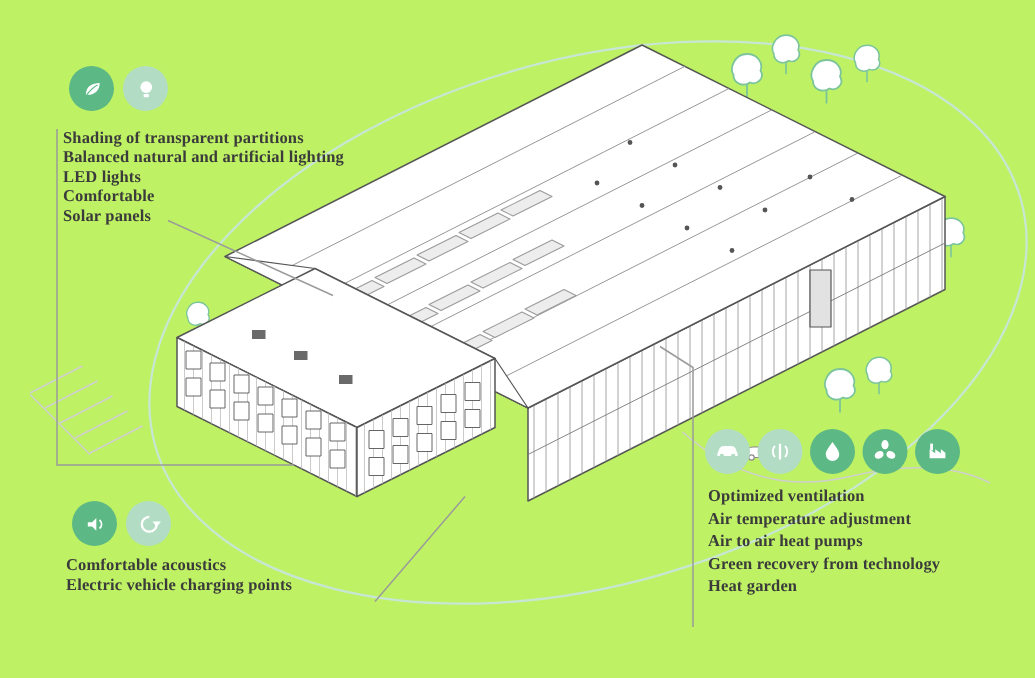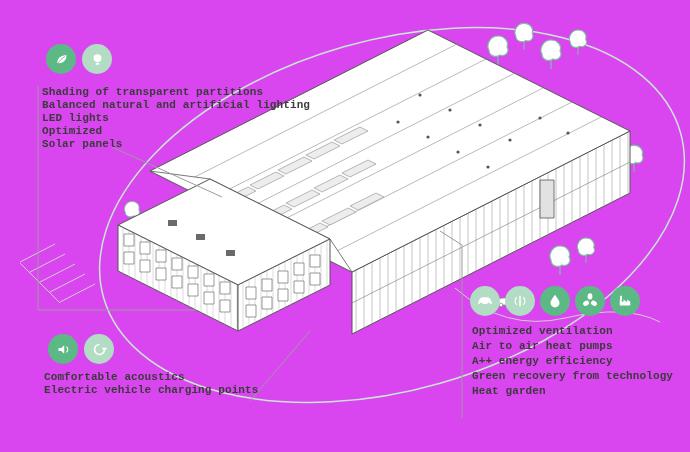--- a/index.html
+++ b/index.html
@@ -1,18 +1,18 @@
 <!DOCTYPE html>
 <html><head>
 <meta charset="utf-8">
 <style>
   html,body{margin:0;padding:0;background:#fff;}
   .canvas{
-    position:relative;width:690px;height:452px;background:#d946ef;overflow:hidden;
-    font-family:Liberation Mono, monospace;
+    position:relative;width:690px;height:452px;background:#bef264;overflow:hidden;
+    font-family:Liberation Serif, serif;
   }
   .illus{position:absolute;left:0;top:0;}
   .feature-list{position:absolute;font-weight:bold;font-size:11px;line-height:13px;color:#3b3b3b;letter-spacing:0.1px;white-space:nowrap;}
   .feature-list.tall{line-height:15px;}
   .icon-row{position:absolute;display:flex;gap:6px;}
   .icon-row.tight{gap:5px;}
   .ic{width:30px;height:30px;border-radius:50%;display:flex;align-items:center;justify-content:center;}
   .ic svg{display:block;}
   .ic.dark{background:#5cb985;}
   .ic.light{background:#b2dcc4;}
@@ -182,21 +182,21 @@
         <circle cx="12" cy="10" r="5.5" fill="#ffffff"></circle>
         <rect x="9.5" y="16.5" width="5" height="3" rx="1" fill="#ffffff"></rect>
       </svg>
     </div>
   </div>
 
   <div class="feature-list" style="left:42px;top:86px">
     <div>Shading of transparent partitions</div>
     <div>Balanced natural and artificial lighting</div>
     <div>LED lights</div>
-    <div>Optimized</div>
+    <div>Comfortable</div>
     <div>Solar panels</div>
   </div>
 
   <div class="icon-row" style="left:48px;top:334px">
     <div class="ic dark">
       <svg width="17" height="17" viewBox="0 0 24 24">
         <polygon points="5,10 9,10 13,6 13,18 9,14 5,14" fill="#ffffff"></polygon>
         <path d="M16,8 a5,5 0 0 1 0,8" stroke="#ffffff" stroke-width="1.6" fill="none"></path>
       </svg>
     </div>
@@ -244,19 +244,19 @@
     <div class="ic dark">
       <svg width="18" height="18" viewBox="0 0 24 24">
         <rect x="5.5" y="5" width="2.5" height="6" fill="#ffffff"></rect>
         <path d="M5,18 L5,10 L10,13.5 L10,10 L15,13.5 L15,10 L19,13 L19,18 Z" fill="#ffffff"></path>
       </svg>
     </div>
   </div>
 
   <div class="feature-list tall" style="left:472px;top:324px">
     <div>Optimized ventilation</div>
+    <div>Air temperature adjustment</div>
     <div>Air to air heat pumps</div>
-    <div>A++ energy efficiency</div>
     <div>Green recovery from technology</div>
     <div>Heat garden</div>
   </div>
 
 </div>
 
 </body></html>

